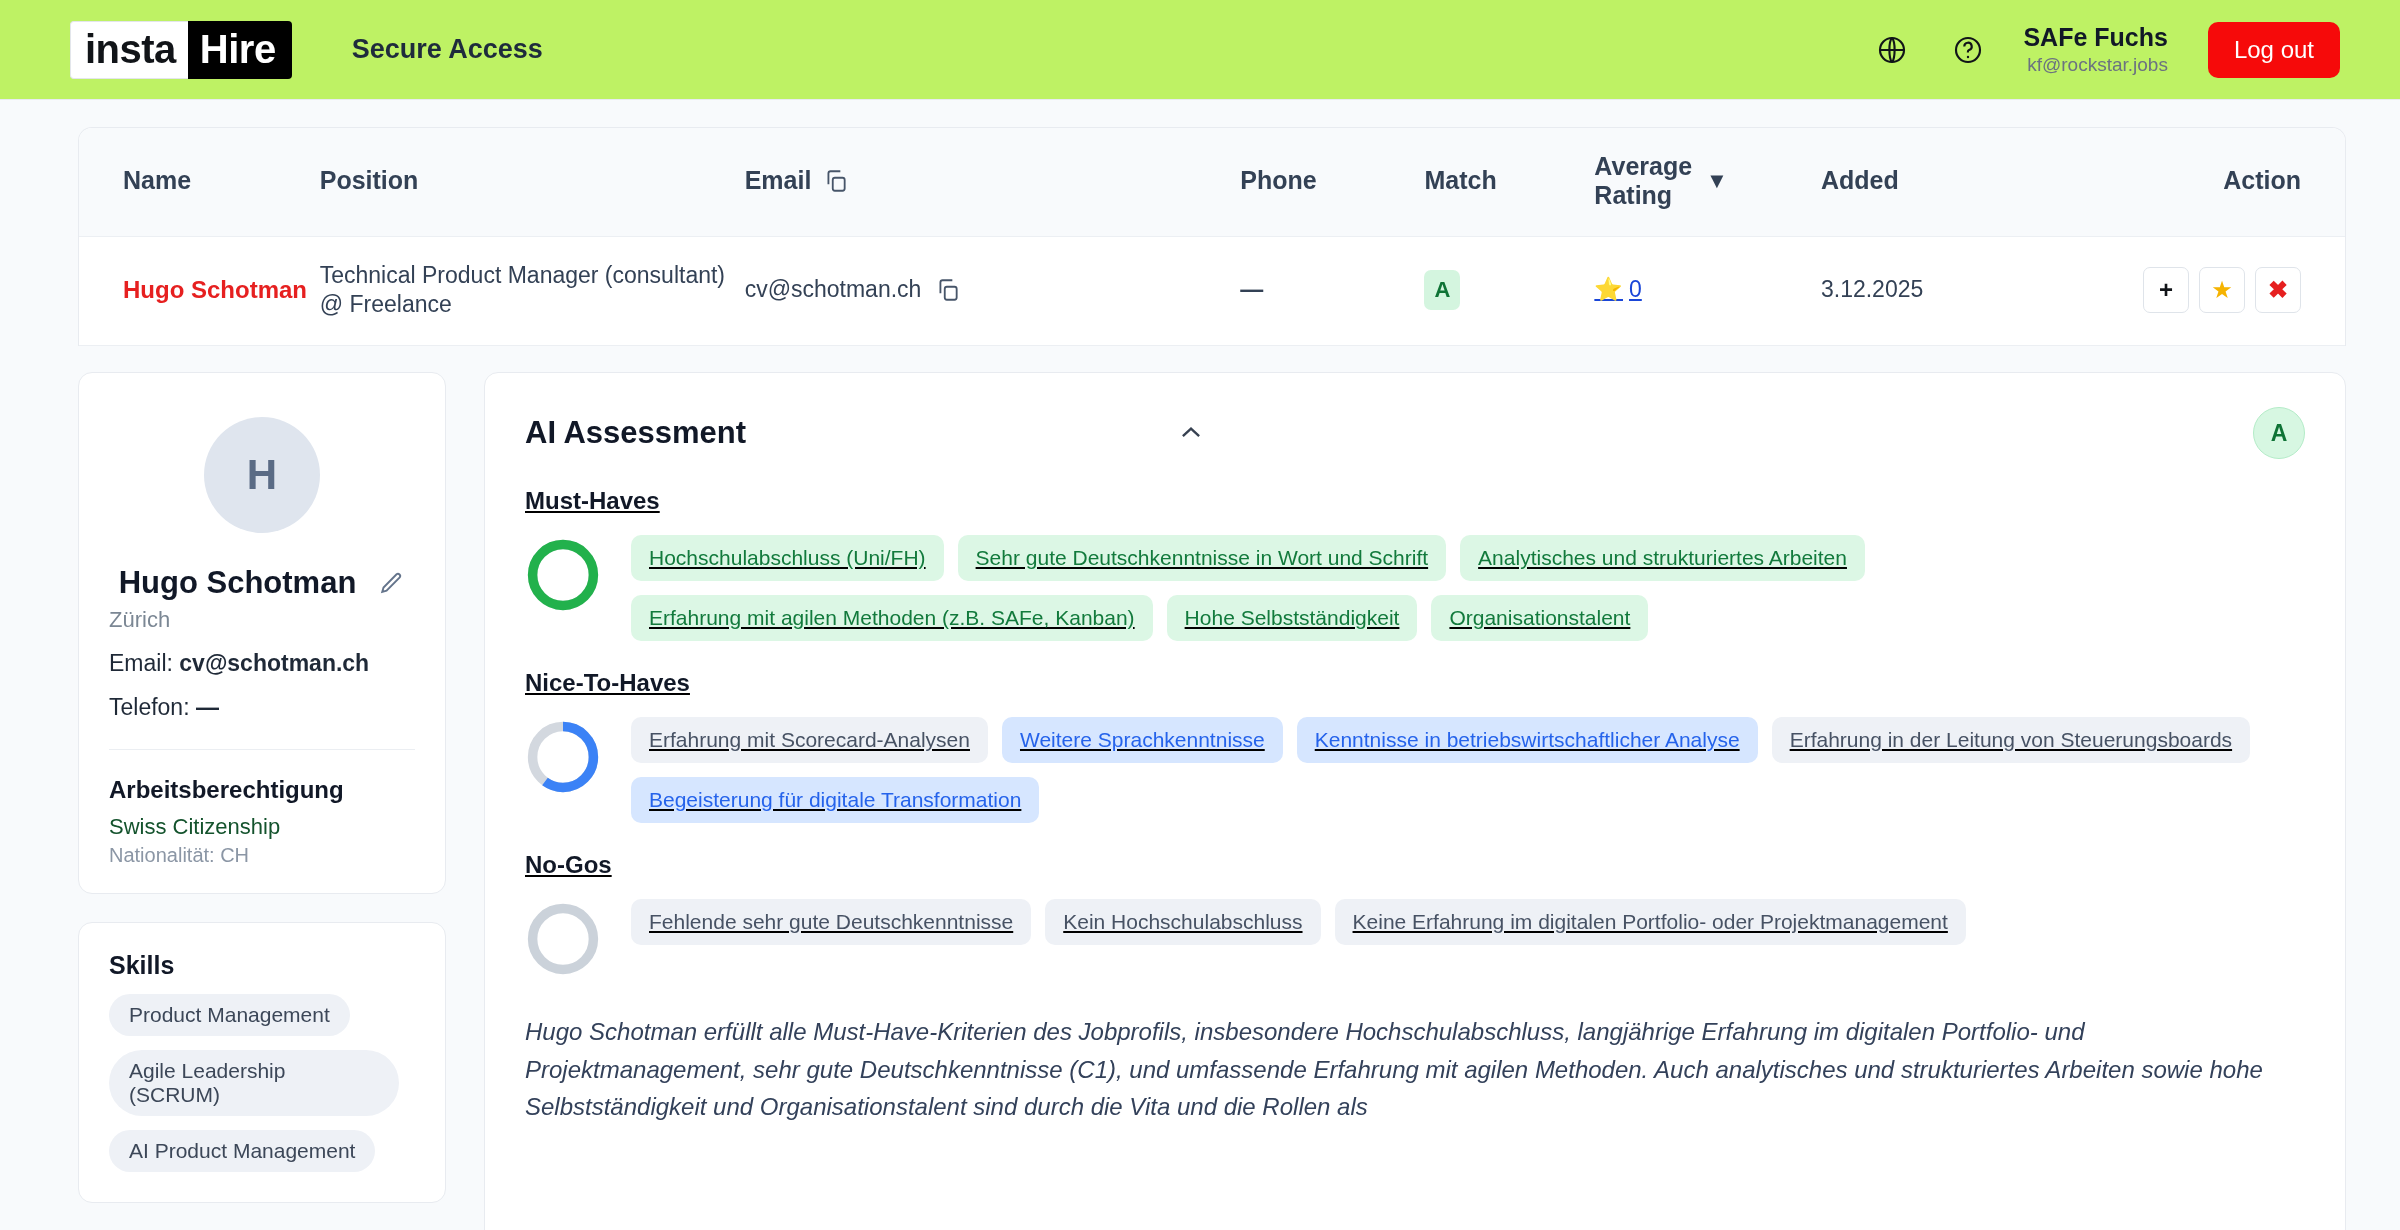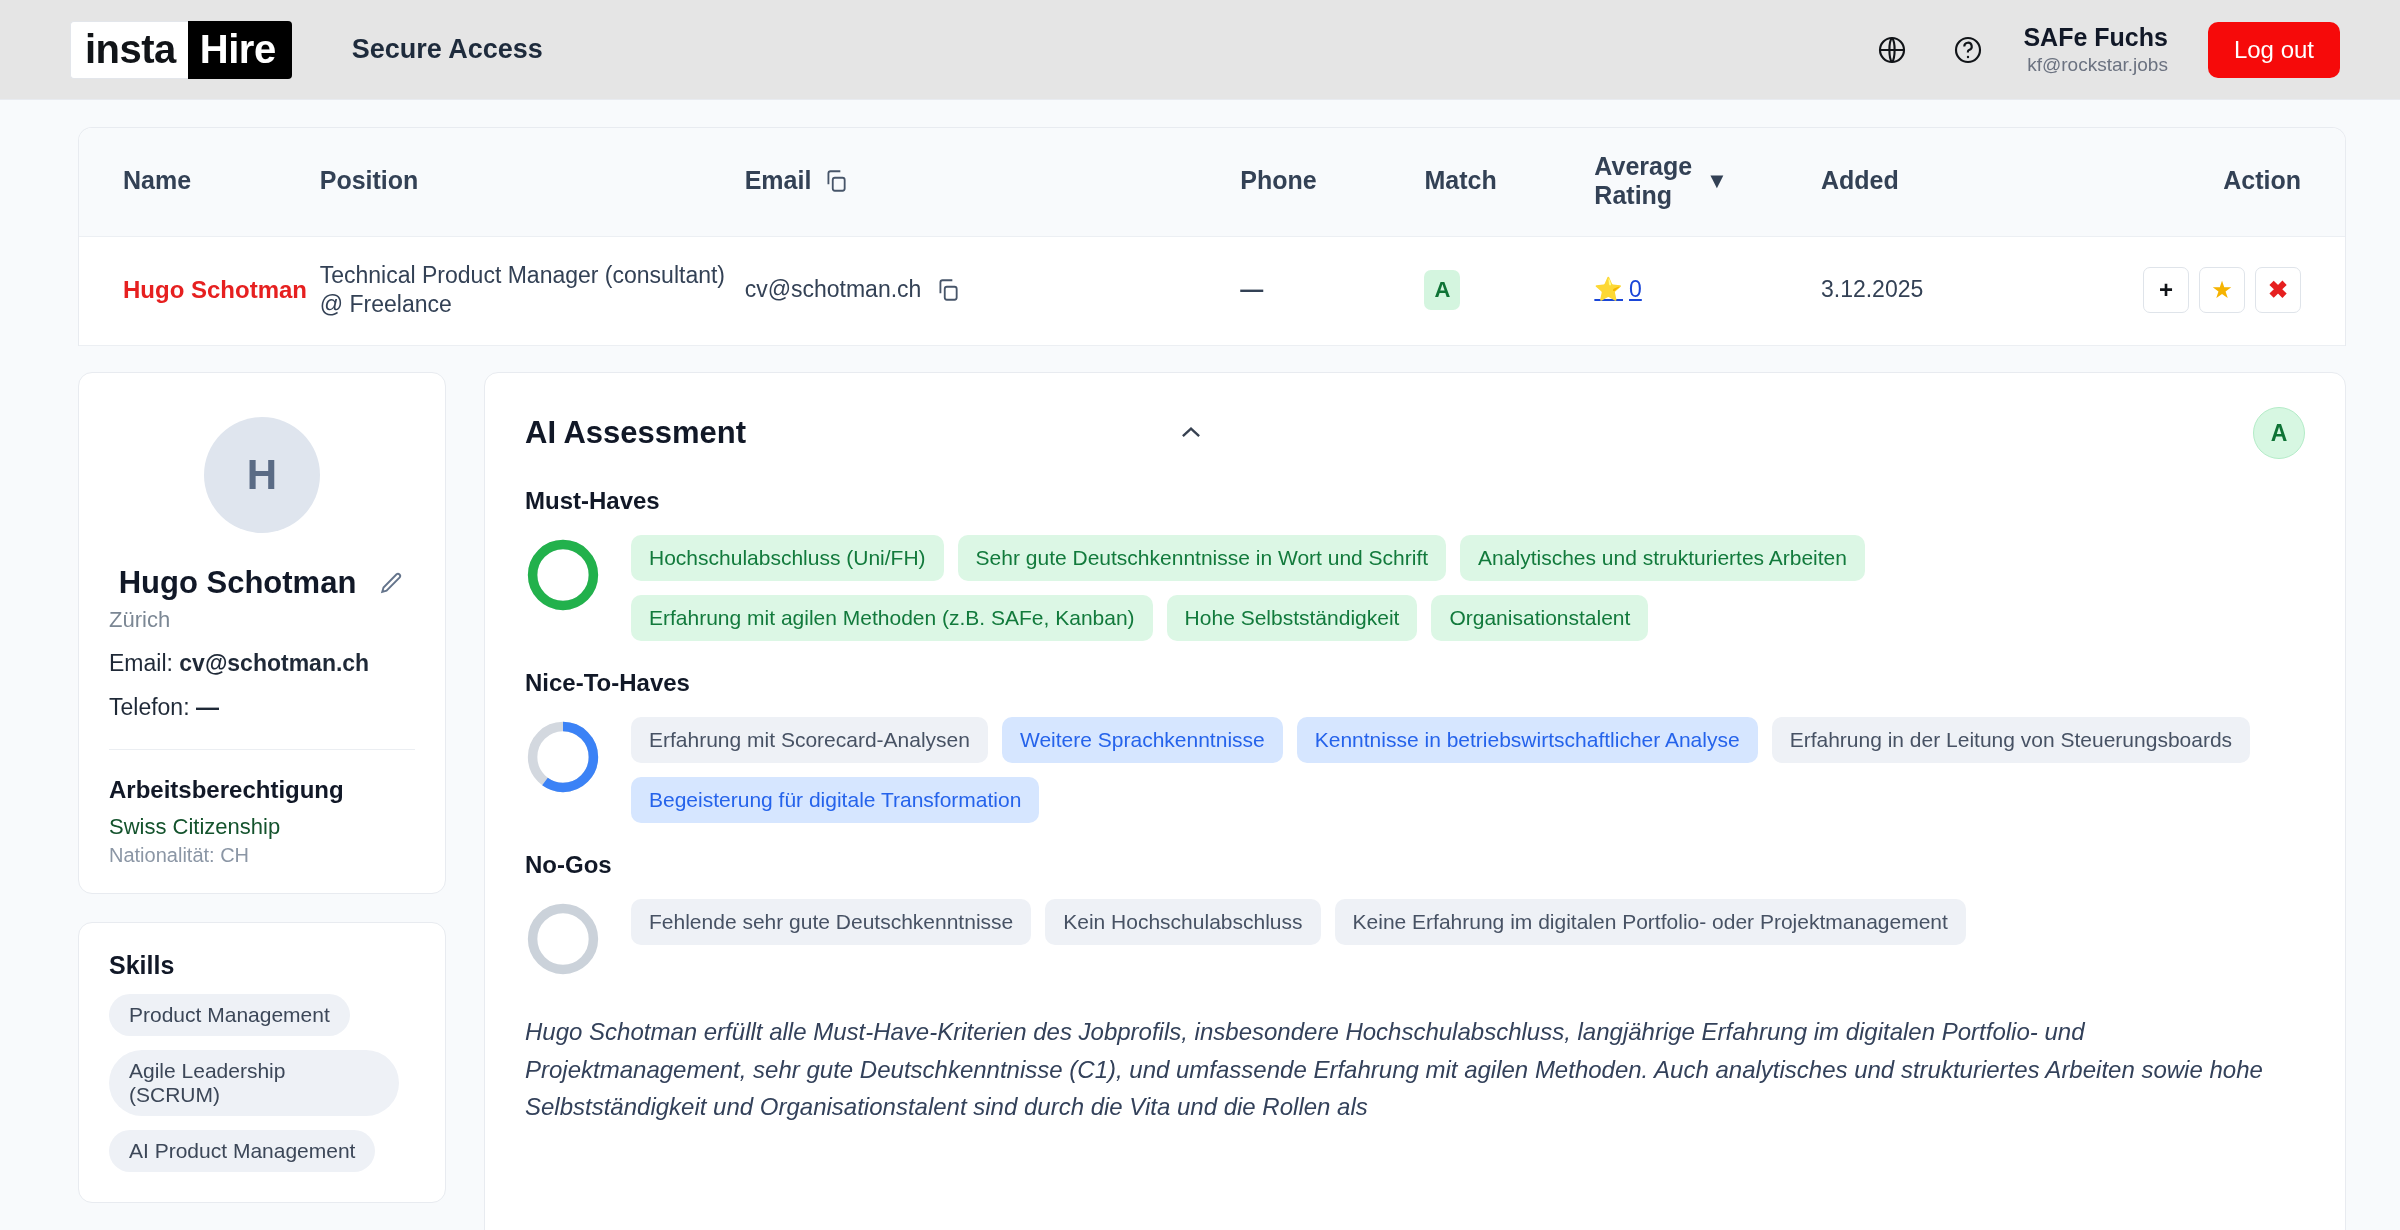--- a/index.html
+++ b/index.html
@@ -6,21 +6,21 @@
   html, body {
     width: 2400px; height: 1230px;
     background: #f8fafc;
     font-family: "Liberation Sans", sans-serif;
     overflow: hidden;
   }
 
   
   .topbar {
     height: 100px;
-    background: #e5e5e5;
+    background: #bef264;
     border-bottom: 1px solid #e8ebf0;
     display: flex;
     align-items: center;
     padding: 0 60px 0 60px;
     position: relative;
   }
   .logo {
     display: flex;
     align-items: stretch;
     height: 58px;
@@ -196,21 +196,21 @@
   .assess-title { font-size: 31px; font-weight: 700; color: #111827; }
   .chevron-up { margin-left: 430px; color: #374151; cursor: pointer; display:flex; }
   .assess-grade {
     margin-left: auto;
     width: 52px; height: 52px; border-radius: 50%;
     background: #d7f7e2; border: 1px solid #b4ecc8;
     color: #0f7336; font-weight: 700; font-size: 23px;
     display: flex; align-items: center; justify-content: center;
   }
 
-  .group { margin-top: 28px; }
+  .group { margin-top: 28px; text-decoration: underline; }
   .group-title { font-size: 24px; font-weight: 700; color: #111827; }
   .group-body { display: flex; align-items: flex-start; gap: 30px; margin-top: 14px; }
   .ring { flex: 0 0 76px; width: 76px; height: 76px; margin-top: 8px; }
   .pills { display: flex; flex-wrap: wrap; gap: 14px 14px; padding-top: 6px; }
   .pill {
     border-radius: 10px;
     padding: 11px 18px;
     font-size: 21px;
     white-space: nowrap;
   }

